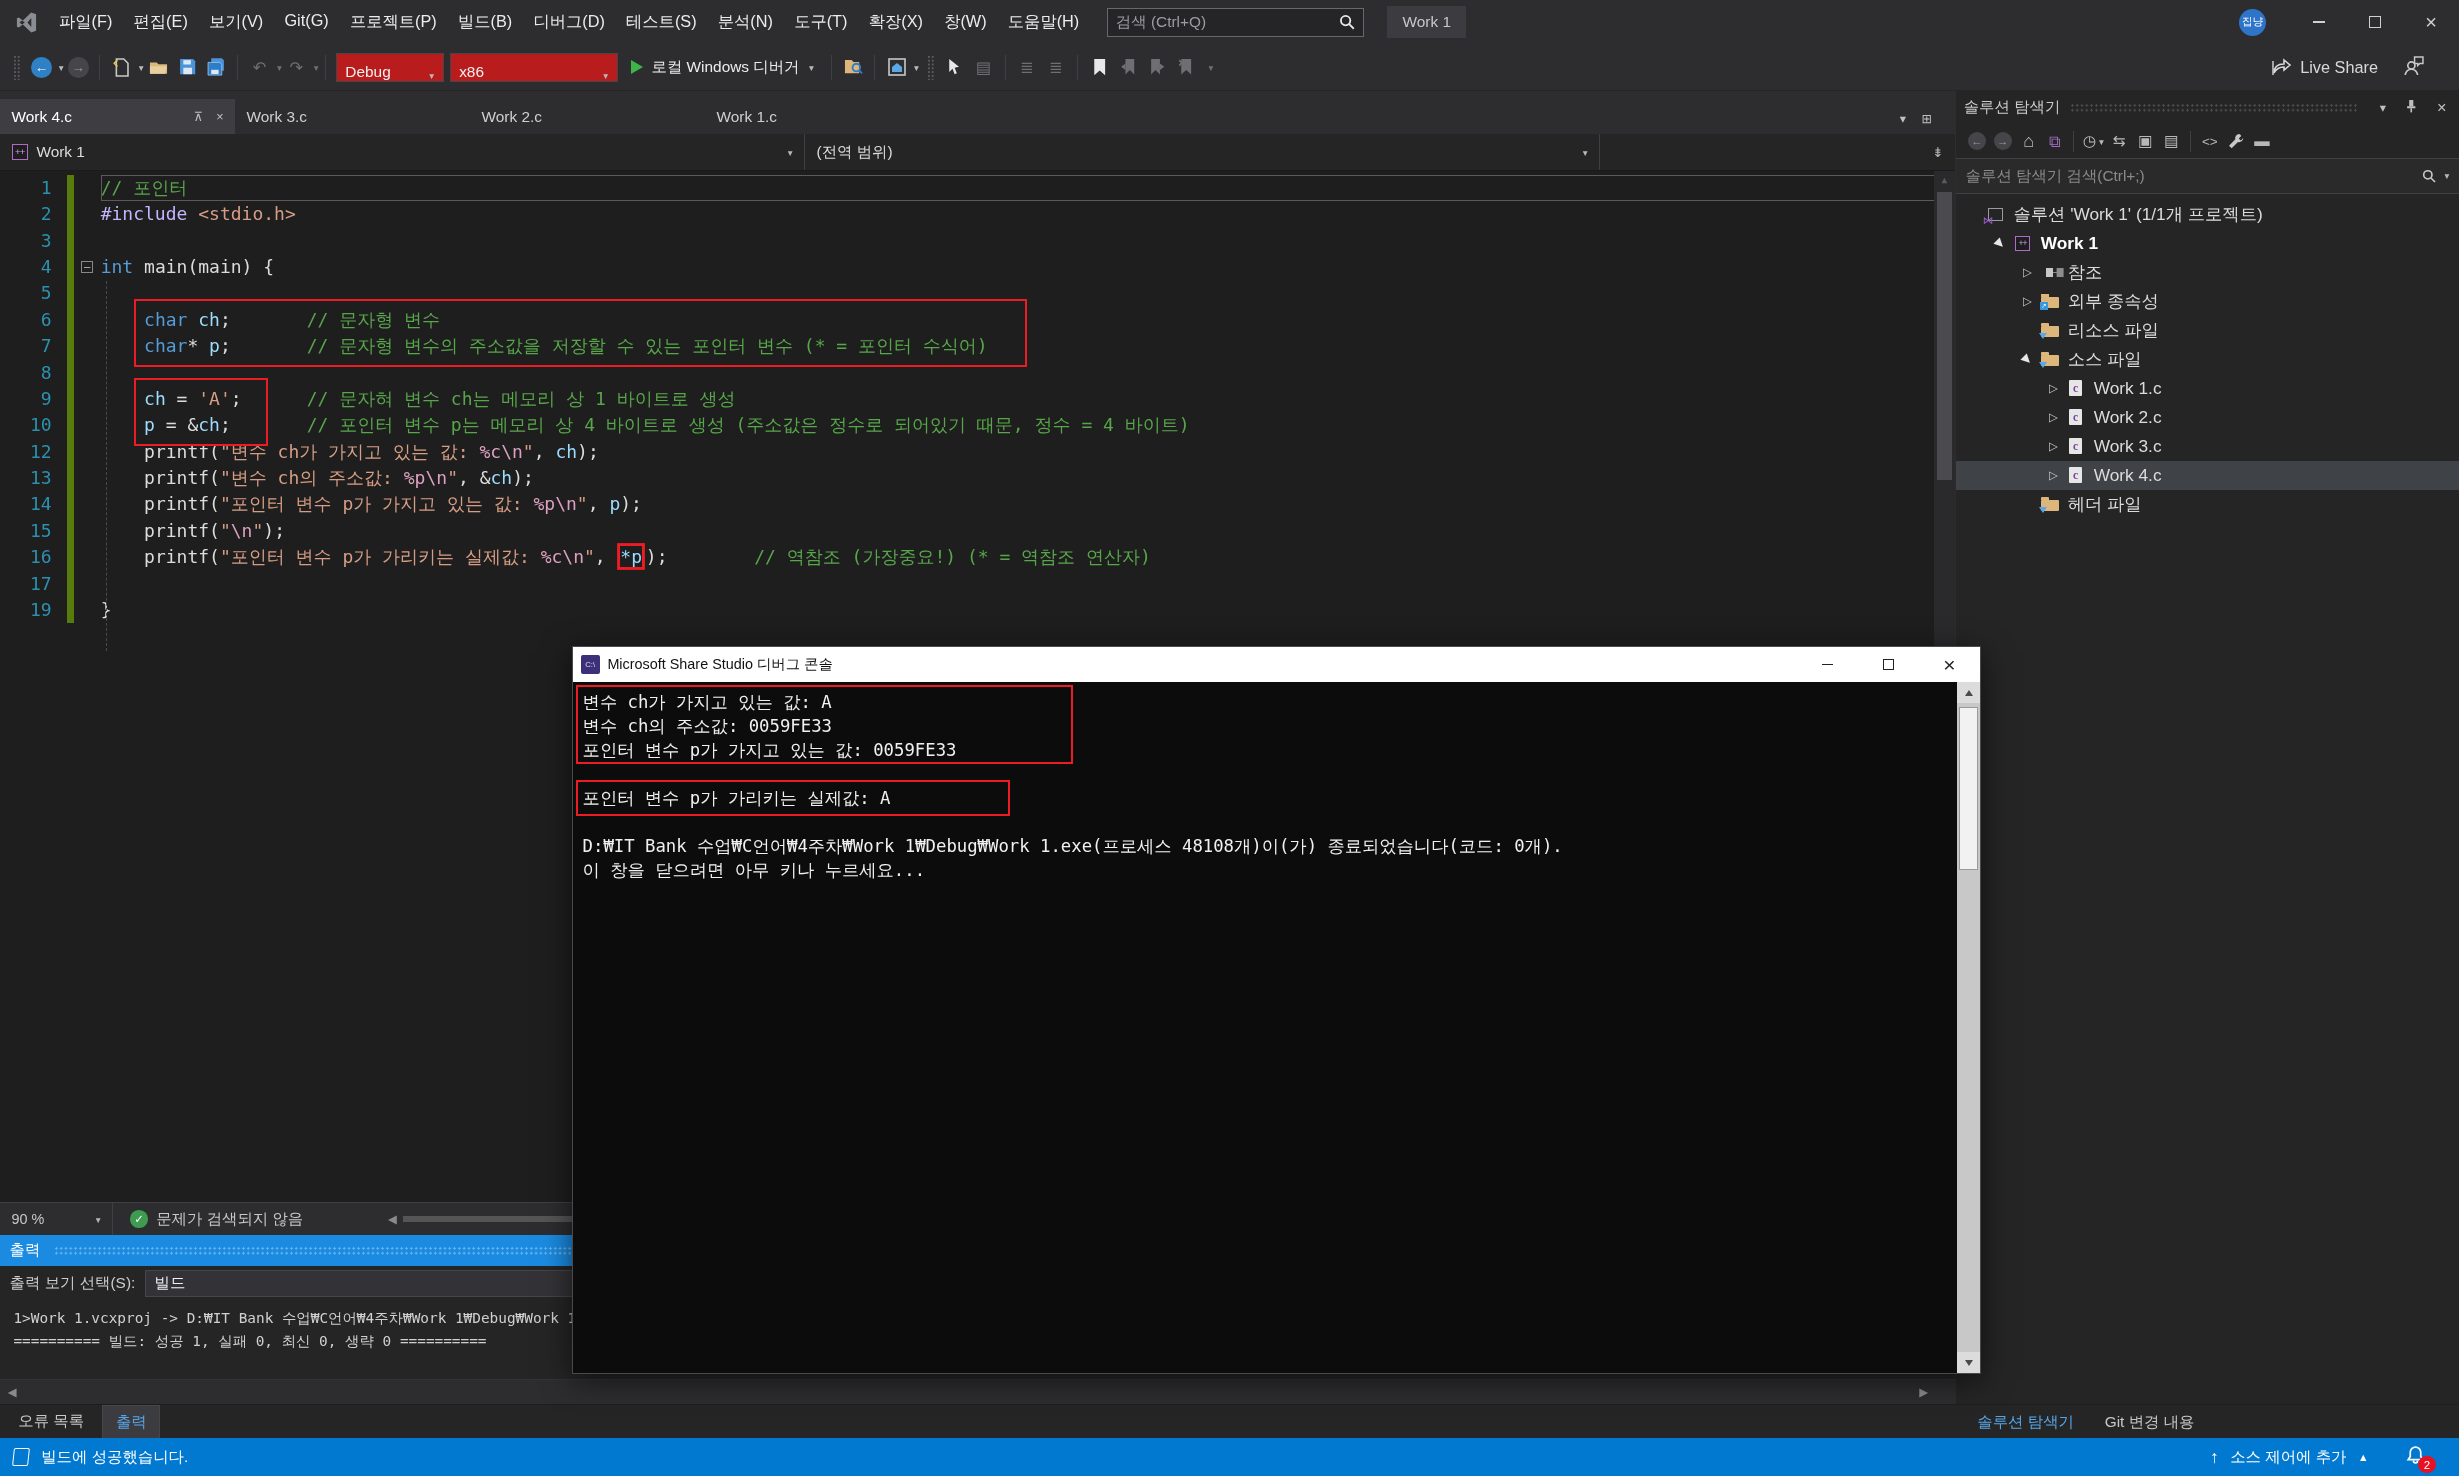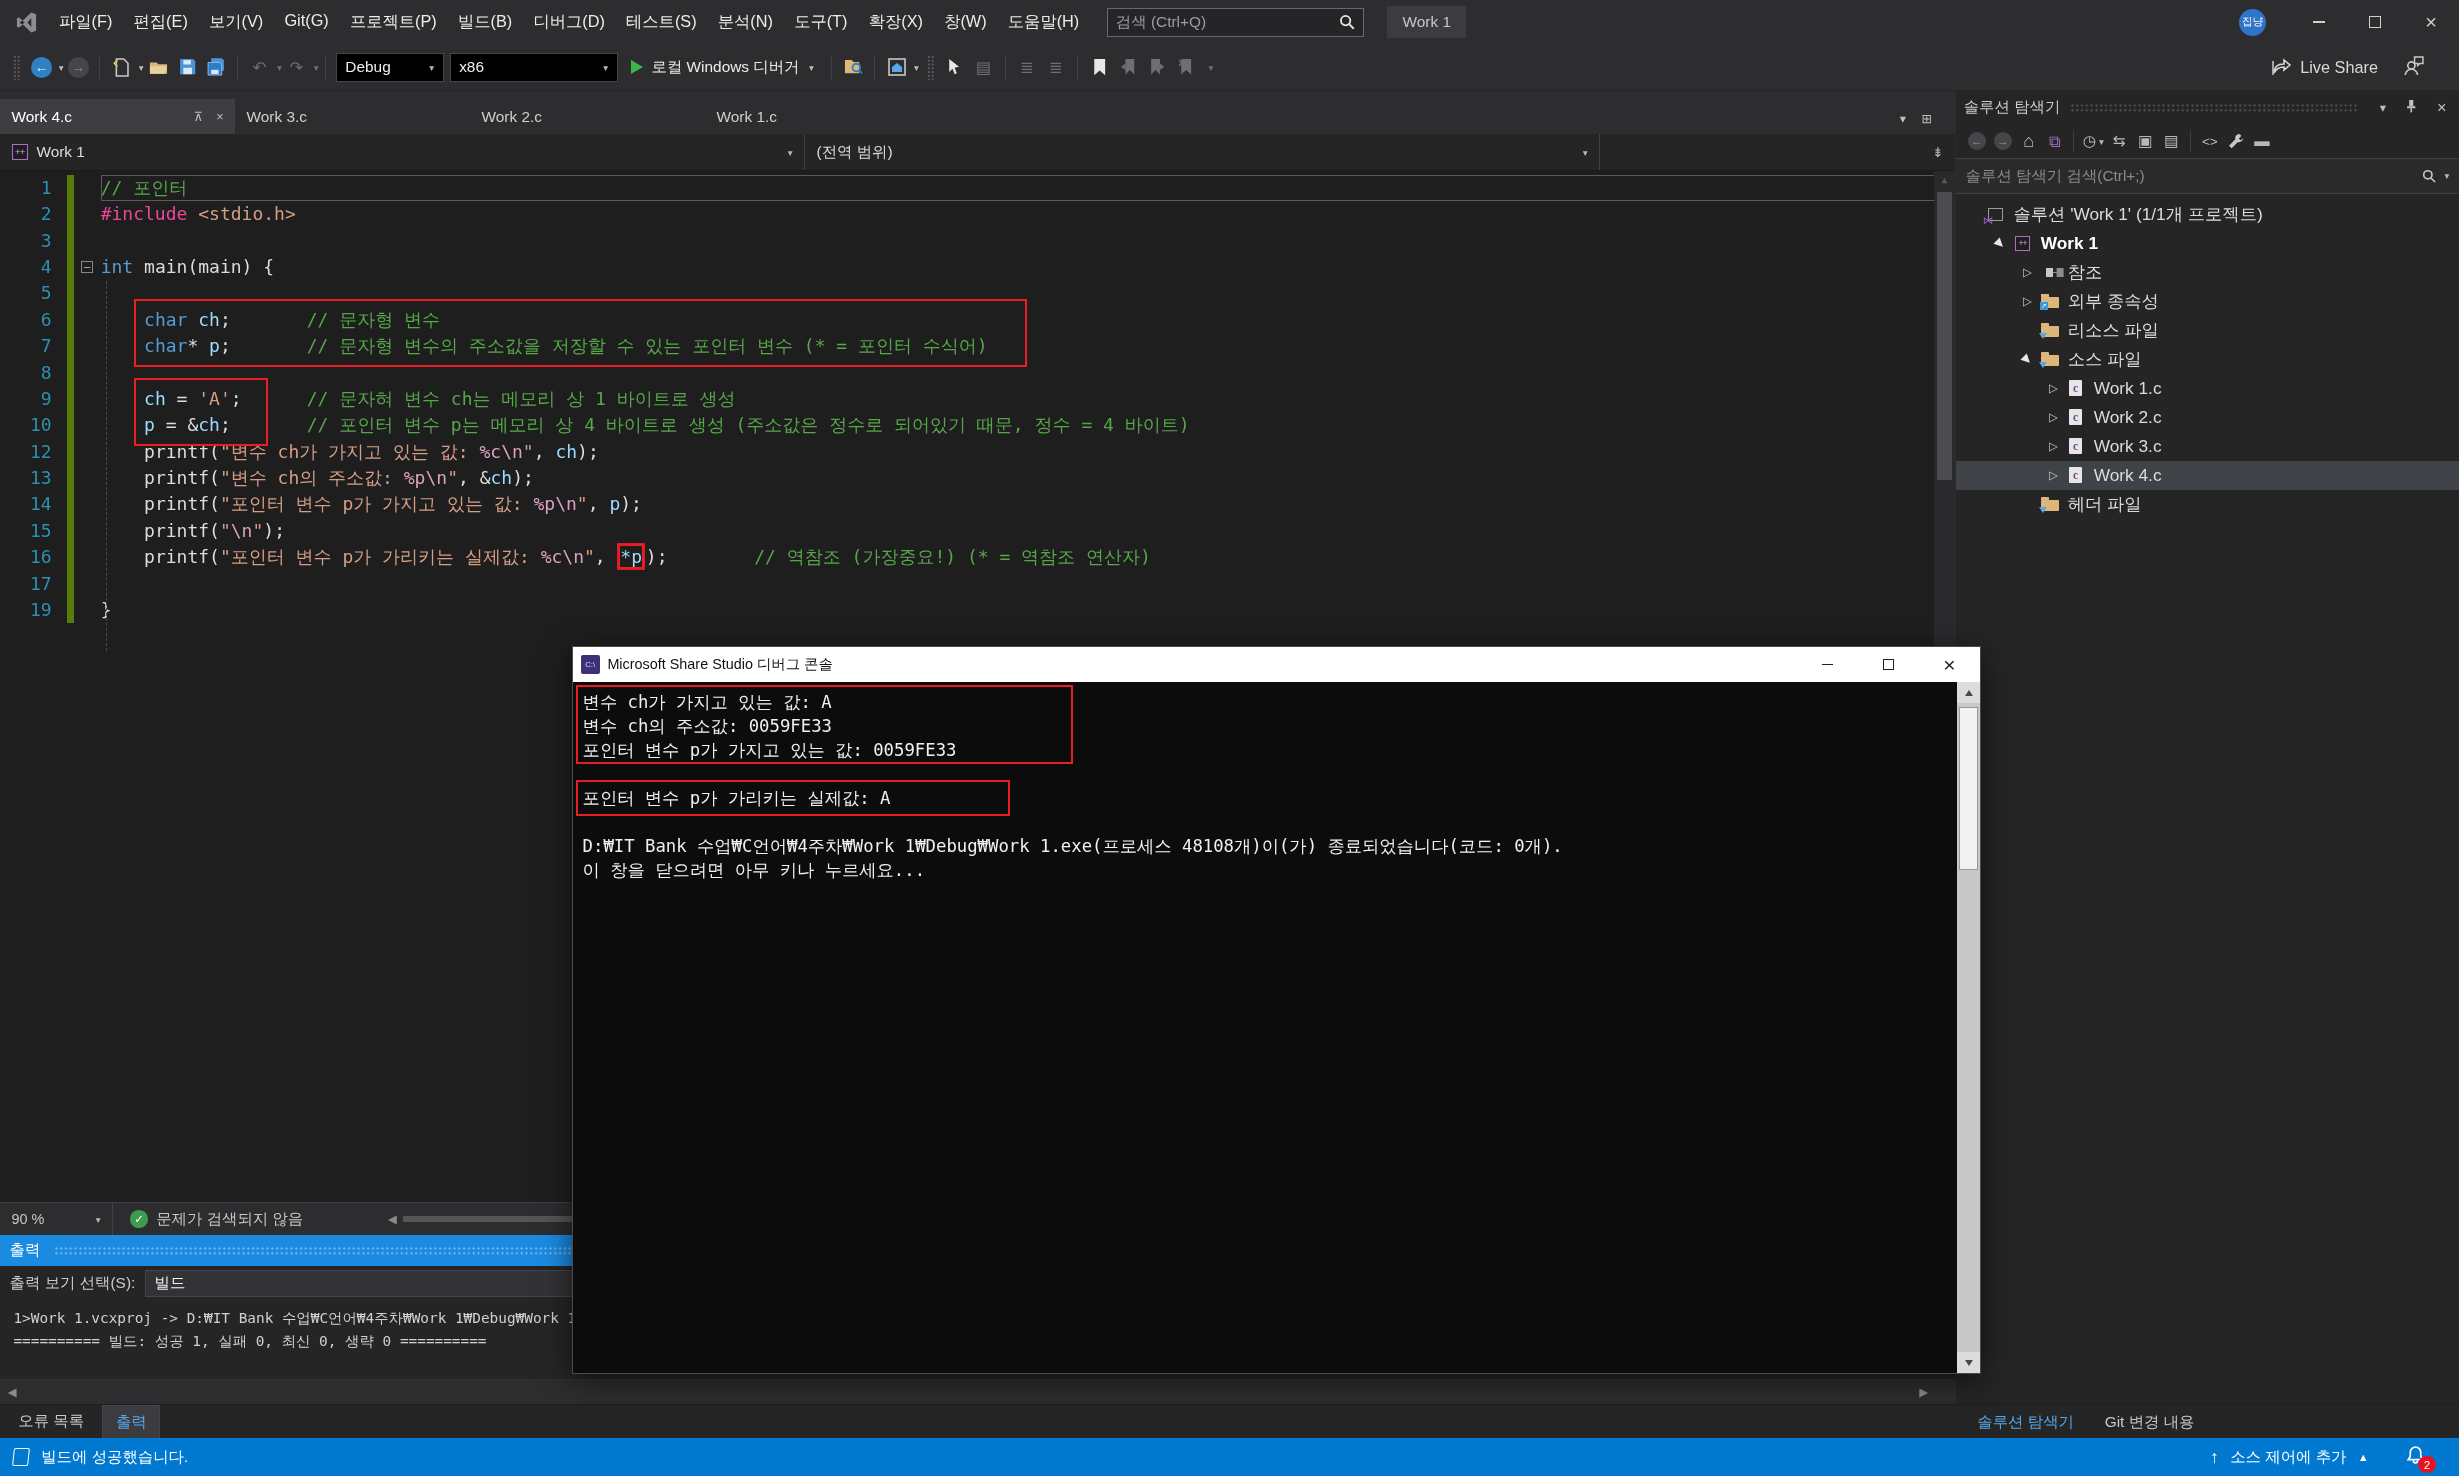--- a/index.html
+++ b/index.html
@@ -23,21 +23,21 @@
   
   .toolbar{position:absolute;left:0;top:44px;width:2459px;height:47px;background:#2d2d30;display:flex;align-items:center;padding-left:13.4px;border-bottom:1px solid #252528}
   .ticon{min-width:27px;height:29px;display:flex;align-items:center;justify-content:center;margin:0 1px;color:#c8c8c8;font-size:16.3px}
   .ticon.dis{color:#6e6e73}
   .tsep{width:1px;height:25px;background:#3f3f46;margin:0 6.7px}
   .drag-dots{width:7.7px;height:25px;margin-right:5.8px;background-image:radial-gradient(#5a5a5e 1px,transparent 1.2px);background-size:3.8px 3.8px}
   .circ{width:21px;height:21px;border-radius:50%;display:flex;align-items:center;justify-content:center;font-size:13.4px}
   .circ.back{background:#2f80c5;color:#fff}
   .circ.fwd{background:#46464a;color:#9a9a9a}
   .dd-arrow{font-size:9.6px;color:#b8b8b8;margin-left:2.9px}
-  .combo{height:29px;background:#000000;border:1px solid #46464a;display:flex;align-items:center;justify-content:space-between;padding:0 8.6px;font-size:15.4px;color:#efefef;margin:0 2.9px}
+  .combo{height:29px;background:#b91c1c;border:1px solid #46464a;display:flex;align-items:flex-end;justify-content:space-between;padding:0 8.6px;font-size:15.4px;color:#efefef;margin:0 2.9px}
   .combo .dd-arrow{margin-left:13.4px}
   .runbtn{display:flex;align-items:center;height:29px;padding:0 8.6px;margin:0 1.9px}
   .play-tri{width:0;height:0;border-left:12.5px solid #3db54a;border-top:7.7px solid transparent;border-bottom:7.7px solid transparent;margin-right:8.6px}
   .runbtn .lbl{font-size:15.4px;color:#ececec;margin-right:6.7px}
   .toolbar-right{margin-left:auto;display:flex;align-items:center;padding-right:35px;gap:25px}
   .liveshare{display:flex;align-items:center;gap:8.6px;color:#d8d8d8;font-size:16.3px}
 
   
   .main{position:absolute;left:0;top:91px;width:2459px;height:1313px;display:flex}
   .editor-col{width:1955px;display:flex;flex-direction:column;background:#1e1e1e}
@@ -60,21 +60,21 @@
   
   .code-area{flex:1;position:relative;overflow:hidden;background:#1e1e1e;padding-top:3.8px;font-family:"DejaVu Sans Mono",monospace;font-size:18px}
   .code-line{display:flex;height:26.4px;line-height:26.4px;white-space:pre}
   .ln{width:67px;text-align:right;padding-right:15.4px;color:#2b91af;flex:none}
   .chg{width:6.7px;background:#587c0c;flex:none}
   .fold{width:27px;flex:none;display:flex;align-items:center;justify-content:center}
   .foldbox{width:12.5px;height:12.5px;border:1px solid #888;color:#ccc;font-size:10.6px;line-height:9.6px;text-align:center;background:#1e1e1e}
   .line-body{flex:1;white-space:pre}
   .code-line.current .line-body{box-shadow:inset 0 0 0 1px #5a5a5a}
   .t-kw{color:#569cd6}.t-ctl{color:#c586c0}.t-var{color:#9cdcfe}.t-str{color:#d69d85}
-  .t-esc{color:#dda0c0}.t-cmt{color:#57a64a}.t-num{color:#b5cea8}.t-pp{color:#ec4899}
+  .t-esc{color:#dda0c0}.t-cmt{color:#57a64a}.t-num{color:#b5cea8}.t-pp{color:#c4b5fd}
   .t-fn{color:#dcdcdc}.t-pl{color:#dcdcdc}
   .t-ring{color:#9cdcfe;box-shadow:0 0 0 2.9px #ec1c24;margin:0 3.8px}
   .indent-guide{position:absolute;left:106px;border-left:1px dashed #4a4a4a;width:0}
   .redbox{position:absolute;border:2.9px solid #ec1c24;pointer-events:none}
   .ed-vscroll{position:absolute;right:0;top:0;bottom:0;width:21px;background:#2a2a2d}
   .ed-vscroll .arr{position:absolute;left:0;width:21px;height:17.3px;color:#5a5a5a;font-size:9.6px;text-align:center;line-height:17.3px}
   .ed-vscroll .thumb{position:absolute;left:2.9px;width:15.4px;background:#4a4a4f}
 
   
   .editor-strip{height:33px;background:#2d2d30;border-top:1px solid #3f3f46;display:flex;align-items:center;font-size:14.4px;color:#c8c8c8;position:relative}

